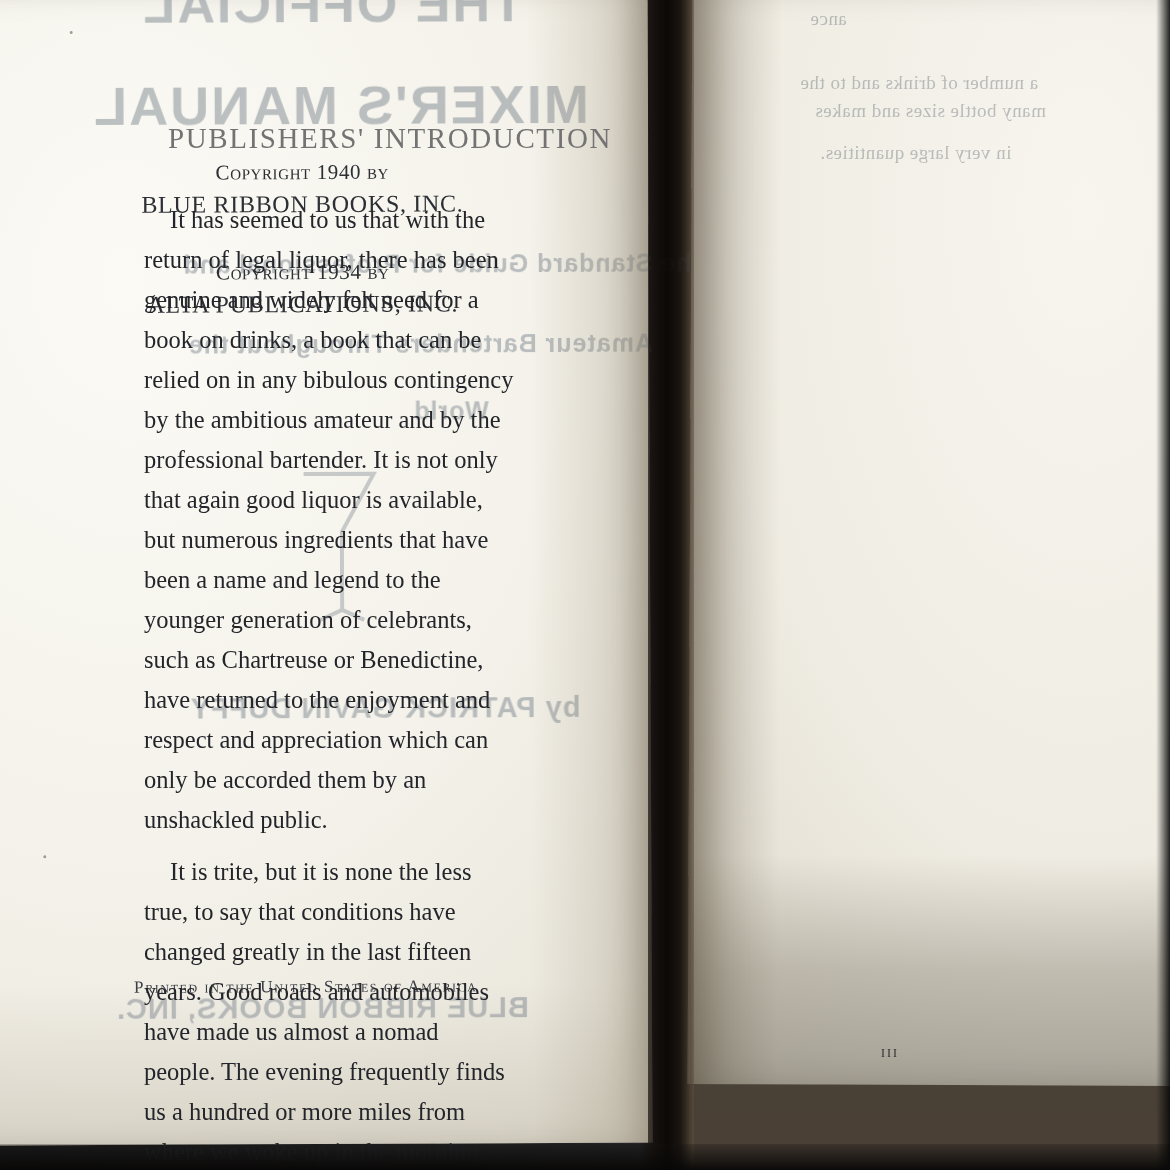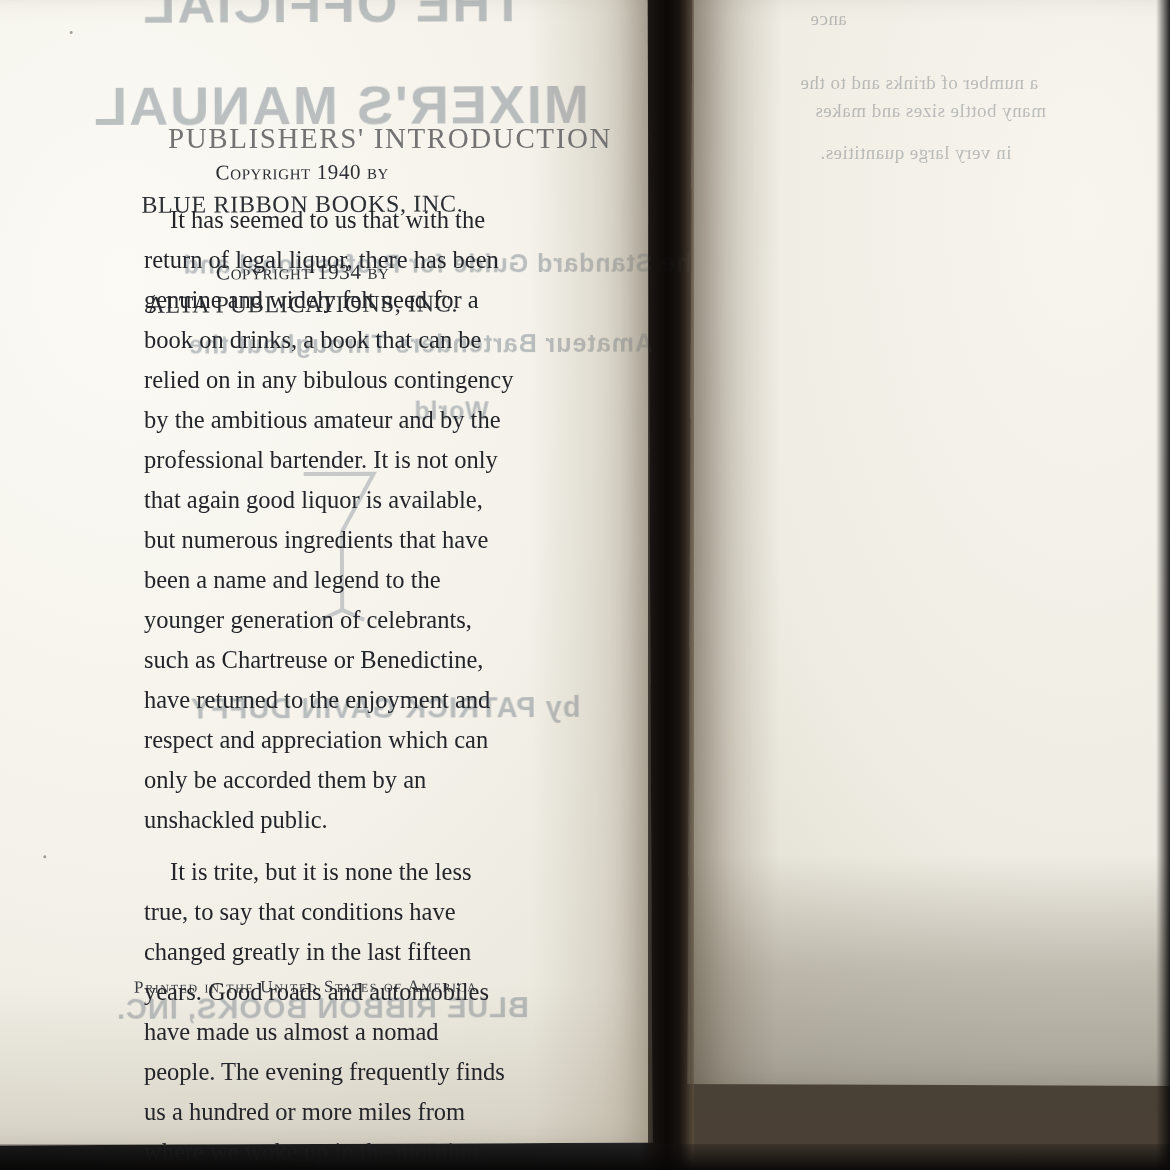--- a/index.html
+++ b/index.html
@@ -261,17 +261,18 @@
   <div class="intro-heading">PUBLISHERS' INTRODUCTION</div>
 
   <div class="intro-body">
     <p class="indent">It has seemed to us that with the return of legal liquor, there has been genuine and widely felt need for a book on drinks, a book that can be relied on in any bibulous contingency by the ambitious amateur and by the professional bartender. It is not only that again good liquor is available, but numerous ingredients that have been a name and legend to the younger generation of celebrants, such as Chartreuse or Benedictine, have returned to the enjoyment and respect and appreciation which can only be accorded them by an unshackled public.</p>
     <p class="indent">It is trite, but it is none the less true, to say that conditions have changed greatly in the last fifteen years. Good roads and automobiles have made us almost a nomad people. The evening frequently finds us a hundred or more miles from where we woke up in the morning. Nevertheless, whereas in the stay-at-home era a Bacardi cocktail was a Bacardi cocktail whether you drank it in Schenectady or Memphis, we have, under the pressure of circumstance and the necessity for make-shift and compromise, lost that much-to-be-desired homogeneity.</p>
 
   </div>
 
   <div class="right-shadow-band"></div>
 
+  <div class="folio">iii</div>
 
   <div class="spine-dark"></div>
   <div class="bottom-edge"></div>
   <div class="right-edge"></div>
 </div>
 
 </body></html>

